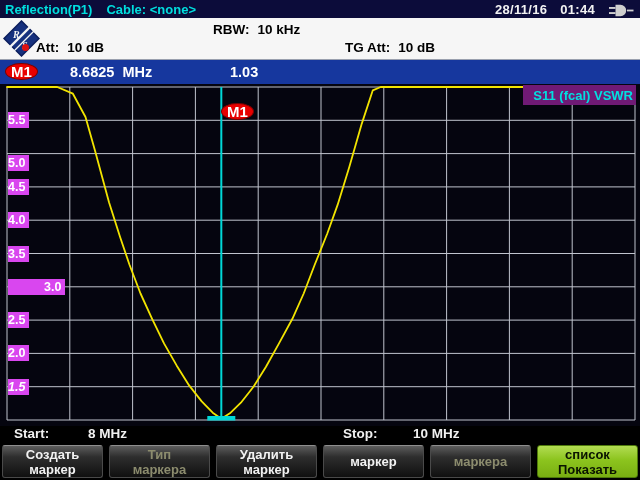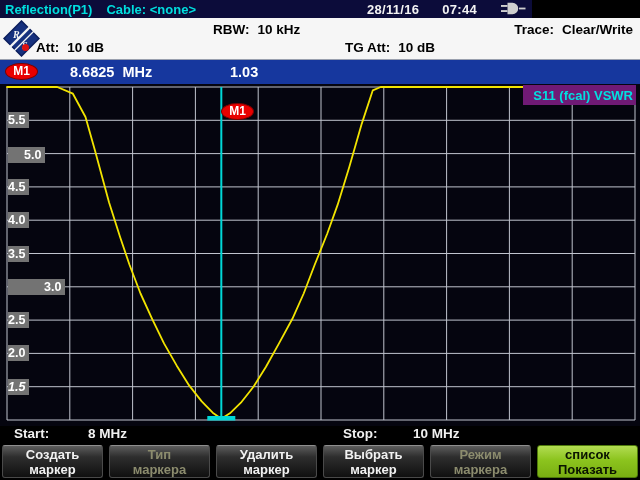--- a/index.html
+++ b/index.html
@@ -3,27 +3,27 @@
 <meta charset="utf-8">
 <style>
   html,body{margin:0;padding:0;}
   body{
     width:640px;height:480px;overflow:hidden;position:relative;
     background:#000;font-family:"Liberation Sans",sans-serif;font-weight:bold;
     -webkit-font-smoothing:antialiased;
   }
   
   #titlebar{
-    position:absolute;left:0;top:0;width:532px;height:18px;
+    position:absolute;left:0;top:0;width:640px;height:18px;
     background:#0c0c3a;display:flex;align-items:center;
     padding:0 5px;box-sizing:border-box;font-size:13px;
   }
   .title-text{color:#00dede;white-space:pre;}
   .cable-text{color:#00dede;margin-left:14px;white-space:pre;}
-  .tb-right{margin-left:auto;display:flex;align-items:flex-start;gap:23px;color:#f2f2f2;}
+  .tb-right{margin-left:auto;display:flex;align-items:flex-end;gap:13px;color:#f2f2f2;}
   .tb-right .dt{letter-spacing:.3px;}
   
   #header{
     position:absolute;left:0;top:18px;width:640px;height:41px;
     background:#f6f6f6;border-bottom:1px solid #9aa0ae;box-sizing:content-box;
     color:#000;font-size:13.5px;
   }
   #rs-logo{position:absolute;left:3px;top:2px;width:37px;height:37px;}
   .hgroup{position:absolute;white-space:pre;display:flex;align-items:center;justify-content:space-between;}
   .hlabel{margin-right:8px;}
@@ -35,31 +35,31 @@
     background:#dd1111;margin-right:7px;}
   
   #markerbar{
     position:absolute;left:0;top:60px;width:640px;height:24px;
     background:#16379e;color:#fff;font-size:14.5px;
   }
   .m1-oval{
     position:absolute;width:33px;height:17px;border-radius:50%;
     background:#e80000;border:1px solid #7d0000;box-sizing:border-box;
     display:flex;align-items:center;justify-content:center;
-    color:#fff;font-size:12px;line-height:11px;
+    color:#fff;font-size:15px;line-height:11px;
   }
   #mb-oval{left:5px;top:3px;}
   #mb-freq{position:absolute;left:70px;top:4px;white-space:pre;}
   #mb-val{position:absolute;left:230px;top:4px;}
   
   #chart{position:absolute;left:0;top:84px;width:640px;height:342px;background:#05050f;}
   #chart-svg{position:absolute;left:0;top:0;}
   .ytick{
     position:absolute;left:8px;z-index:2;color:#fff;font-size:12.5px;
-    background:#737373;padding:0 4px 0 0;line-height:16px;
+    background:#d946ef;padding:0 4px 0 0;line-height:16px;
   }
   #s11-label{
     position:absolute;right:4px;top:1px;z-index:3;background:#701a75;
     color:#00e0e0;font-size:13px;padding:3px 3px 2px 10px;white-space:pre;
   }
   #chart-m1{z-index:4;}
   
   #freqbar{position:absolute;left:0;top:426px;width:553px;height:17px;
     background:#000;color:#f0f0f0;font-size:13.5px;}
   #freqbar span{position:absolute;top:0;white-space:pre;}
@@ -84,45 +84,41 @@
   }
 </style>
 </head>
 <body>
 
 <div id="titlebar">
   <span class="title-text">Reflection(P1)</span>
   <span class="cable-text">Cable: &lt;none&gt;</span>
   <div class="tb-right">
     <span class="dt">28/11/16</span>
-    <span class="dt">07:44</span>
+    <span class="dt">01:44</span>
     <svg width="27" height="13" viewBox="0 0 27 13">
       <rect x="1" y="3" width="6.5" height="1.9" fill="#cfcfcf"></rect>
       <rect x="1" y="8.1" width="6.5" height="1.9" fill="#cfcfcf"></rect>
       <path d="M7.5 0.8 h5 a5.7 5.7 0 0 1 0 11.4 h-5 z" fill="#cfcfcf"></path>
       <rect x="19" y="5.6" width="6.5" height="1.8" fill="#cfcfcf"></rect>
     </svg>
   </div>
 </div>
 
 <div id="header">
   <svg id="rs-logo" viewBox="0 0 37 37">
     <polygon points="18.5,1 36,18.5 18.5,36 1,18.5" fill="#16307e" stroke="#0b1d5c" stroke-width="1.5"></polygon>
     <line x1="7" y1="27" x2="27" y2="7" stroke="#f4f4f4" stroke-width="2.4"></line>
     <line x1="11" y1="31" x2="31" y2="11" stroke="#f4f4f4" stroke-width="1.2"></line>
     <text x="10" y="18" font-size="10" font-style="italic" font-weight="bold" fill="#f4f4f4" font-family="Liberation Serif, serif">R</text>
     <text x="19" y="29" font-size="10" font-style="italic" font-weight="bold" fill="#f4f4f4" font-family="Liberation Serif, serif">S</text>
   </svg>
   <div class="hgroup" id="rbw-group">
     <span class="hlabel">RBW:</span>
     <span>10 kHz</span>
-  </div>
-  <div class="hgroup" id="trace-group">
-    <span class="hlabel">Trace:</span>
-    <span>Clear/Write</span>
   </div>
   <div class="hgroup" id="att-group">
     <span class="red-dot"></span>
     <span class="hlabel">Att:</span>
     <span>10 dB</span>
   </div>
   <div class="hgroup" id="tgatt-group">
     <span class="hlabel">TG Att:</span>
     <span>10 dB</span>
   </div>
@@ -159,21 +155,21 @@
       <line x1="7" y1="236.1" x2="635" y2="236.1" stroke="#c0c4ce" stroke-width="1"></line>
       <line x1="7" y1="269.4" x2="635" y2="269.4" stroke="#c0c4ce" stroke-width="1"></line>
       <line x1="7" y1="302.7" x2="635" y2="302.7" stroke="#c0c4ce" stroke-width="1"></line>
       <line x1="7" y1="336" x2="635" y2="336" stroke="#c0c4ce" stroke-width="1"></line>
       <polyline points="7.0,3.0 57.2,3.0 72.9,9.7 85.5,33.0 94.9,66.3 109.0,118.2 120.0,152.8 129.5,180.8 140.5,209.5 152.1,234.8 164.0,259.4 176.6,281.4 189.1,301.4 201.7,317.4 212.7,328.7 221.3,334.7 229.9,329.3 240.9,318.7 253.5,302.7 266.0,282.7 278.6,260.1 292.4,234.8 303.7,209.5 314.7,180.8 327.3,149.5 337.6,120.9 349.3,82.9 361.8,39.6 372.8,6.3 380.7,3.0 635.0,3.0" fill="none" stroke="#f2e400" stroke-width="1.8" stroke-linejoin="round" stroke-linecap="round"></polyline>
       <line x1="221.30499999999975" y1="3" x2="221.30499999999975" y2="336" stroke="#00d8d8" stroke-width="2"></line>
       <rect x="207.30499999999975" y="332" width="28" height="4.5" fill="#00d8d8"></rect>
     </svg>
   <div id="ylabels">
       <span class="ytick" style="top: 28.3px;">5.5</span>
-      <span class="ytick" style="top: 63px; padding-left: 16px;">5.0</span>
+      <span class="ytick" style="top: 71px;">5.0</span>
       <span class="ytick" style="top: 94.9px;">4.5</span>
       <span class="ytick" style="top: 128.2px;">4.0</span>
       <span class="ytick" style="top: 161.5px;">3.5</span>
       <span class="ytick" style="top: 194.8px; padding-left: 36px;">3.0</span>
       <span class="ytick" style="top: 228.1px;">2.5</span>
       <span class="ytick" style="top: 261.4px;">2.0</span>
       <span class="ytick" style="top: 294.7px; font-style: italic;">1.5</span>
     </div>
   <div id="s11-label">S11 (fcal) VSWR</div>
   <div class="m1-oval" id="chart-m1" style="position:absolute;top:19px;left:221px;">
@@ -195,24 +191,22 @@
   </div>
   <div class="softkey disabled">
     <span>Тип</span>
     <span>маркера</span>
   </div>
   <div class="softkey enabled">
     <span>Удалить</span>
     <span>маркер</span>
   </div>
   <div class="softkey enabled">
-    <span>Выбрать</span>
     <span>маркер</span>
   </div>
   <div class="softkey disabled">
-    <span>Режим</span>
     <span>маркера</span>
   </div>
   <div class="softkey active">
     <span>список</span>
     <span>Показать</span>
   </div>
 </div>
 
 </body></html>

